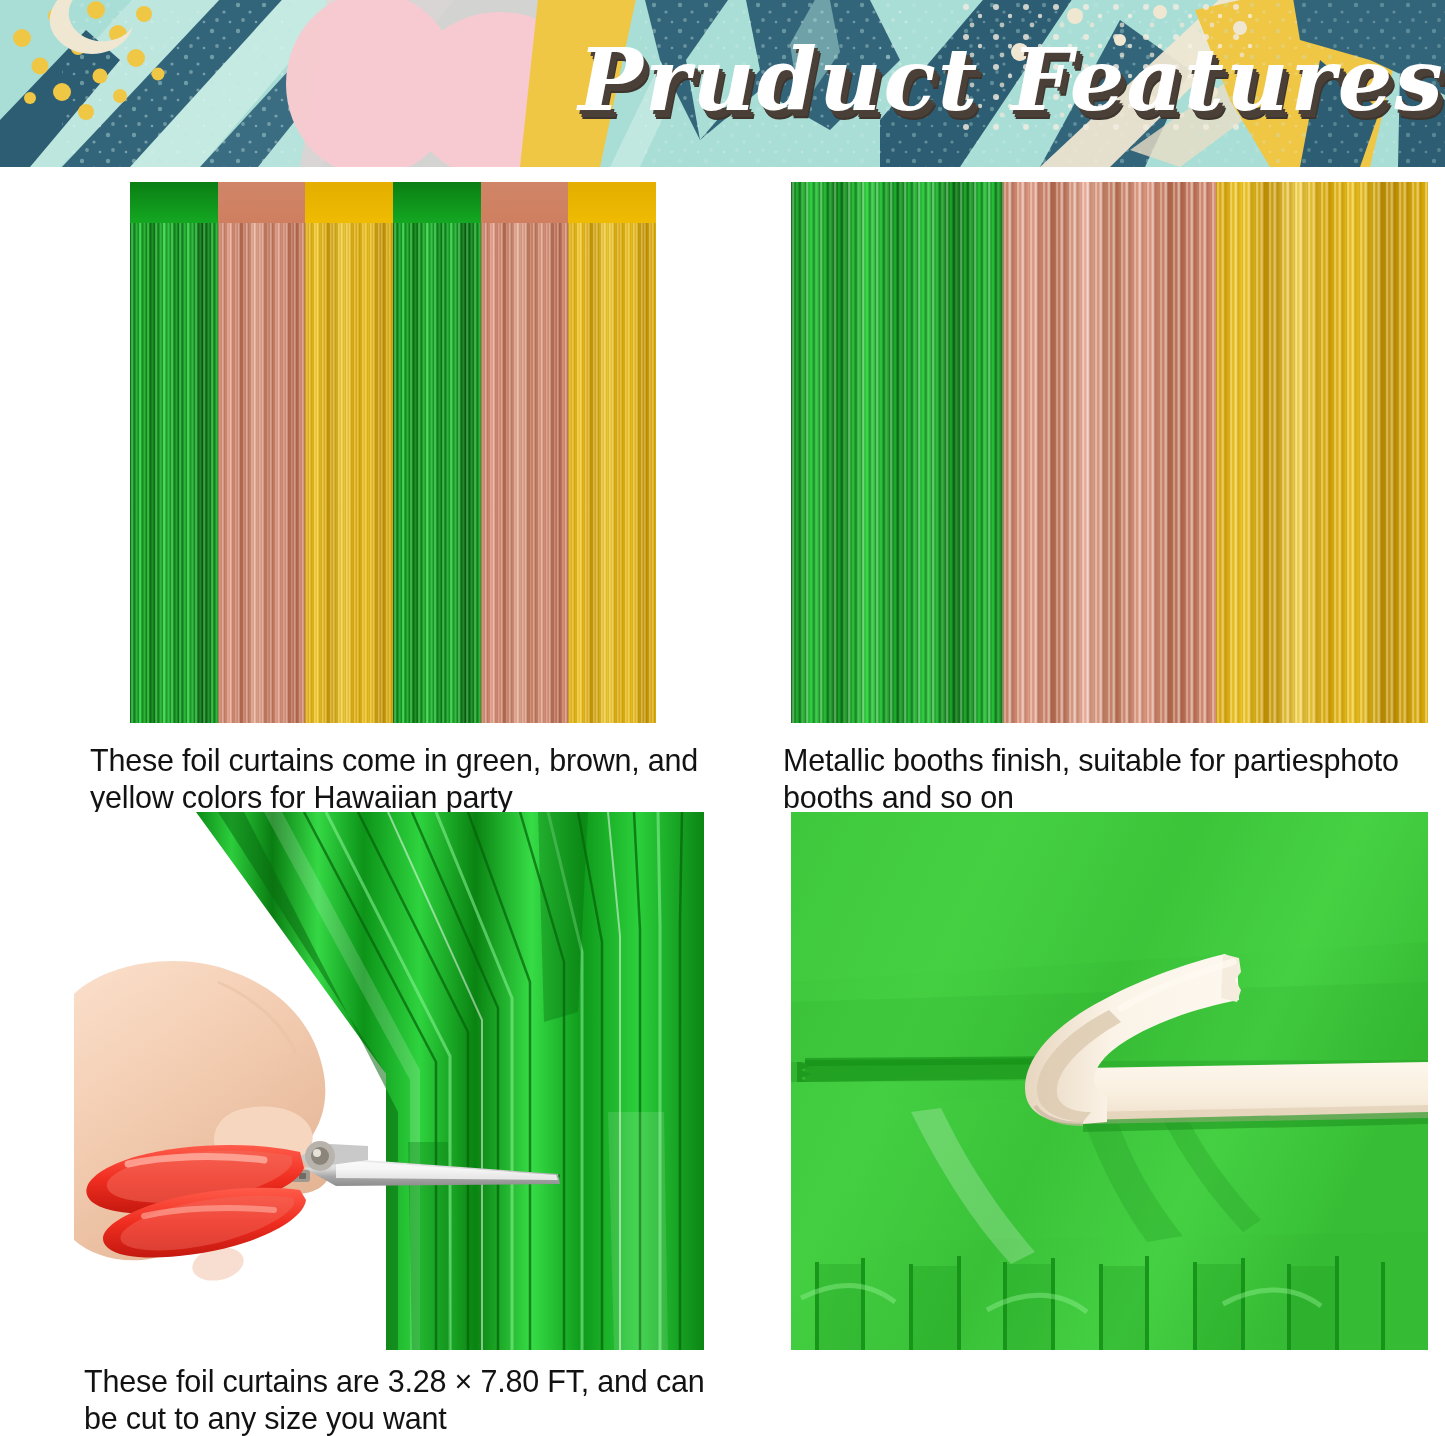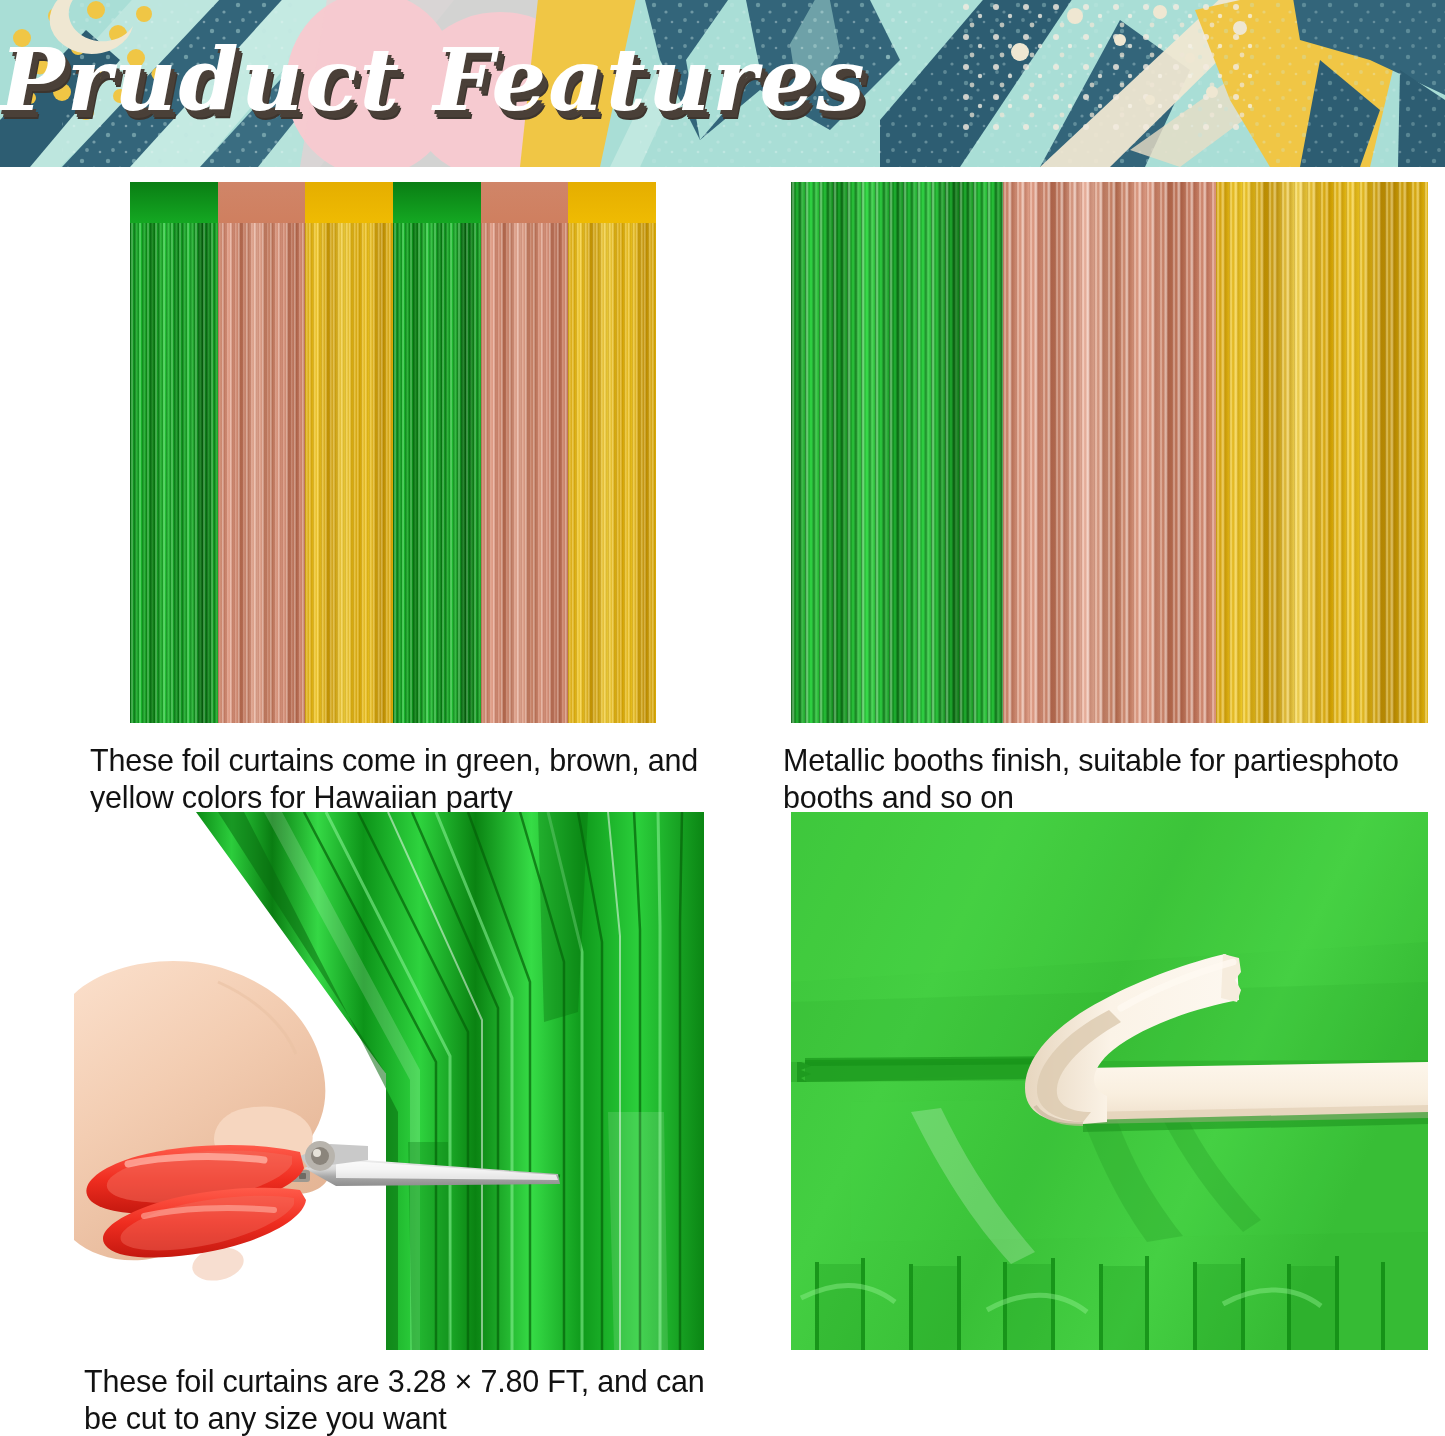--- a/index.html
+++ b/index.html
@@ -24,21 +24,21 @@
     background: #a9ded6;
   }
   .banner-art { position: absolute; left: 0; top: 0; width: 1445px; height: 167px; }
 
   .banner-title-wrap {
     position: absolute;
     left: 0; top: 0;
     width: 1445px; height: 167px;
     display: flex;
     align-items: center;
-    justify-content: flex-start;
+    justify-content: flex-end;
     z-index: 8;
   }
   .banner-title {
     font-family: "DejaVu Serif", serif;
     font-weight: bold;
     font-style: italic;
     font-size: 86px;
     letter-spacing: 2px;
     color: #ffffff;
     white-space: nowrap;

